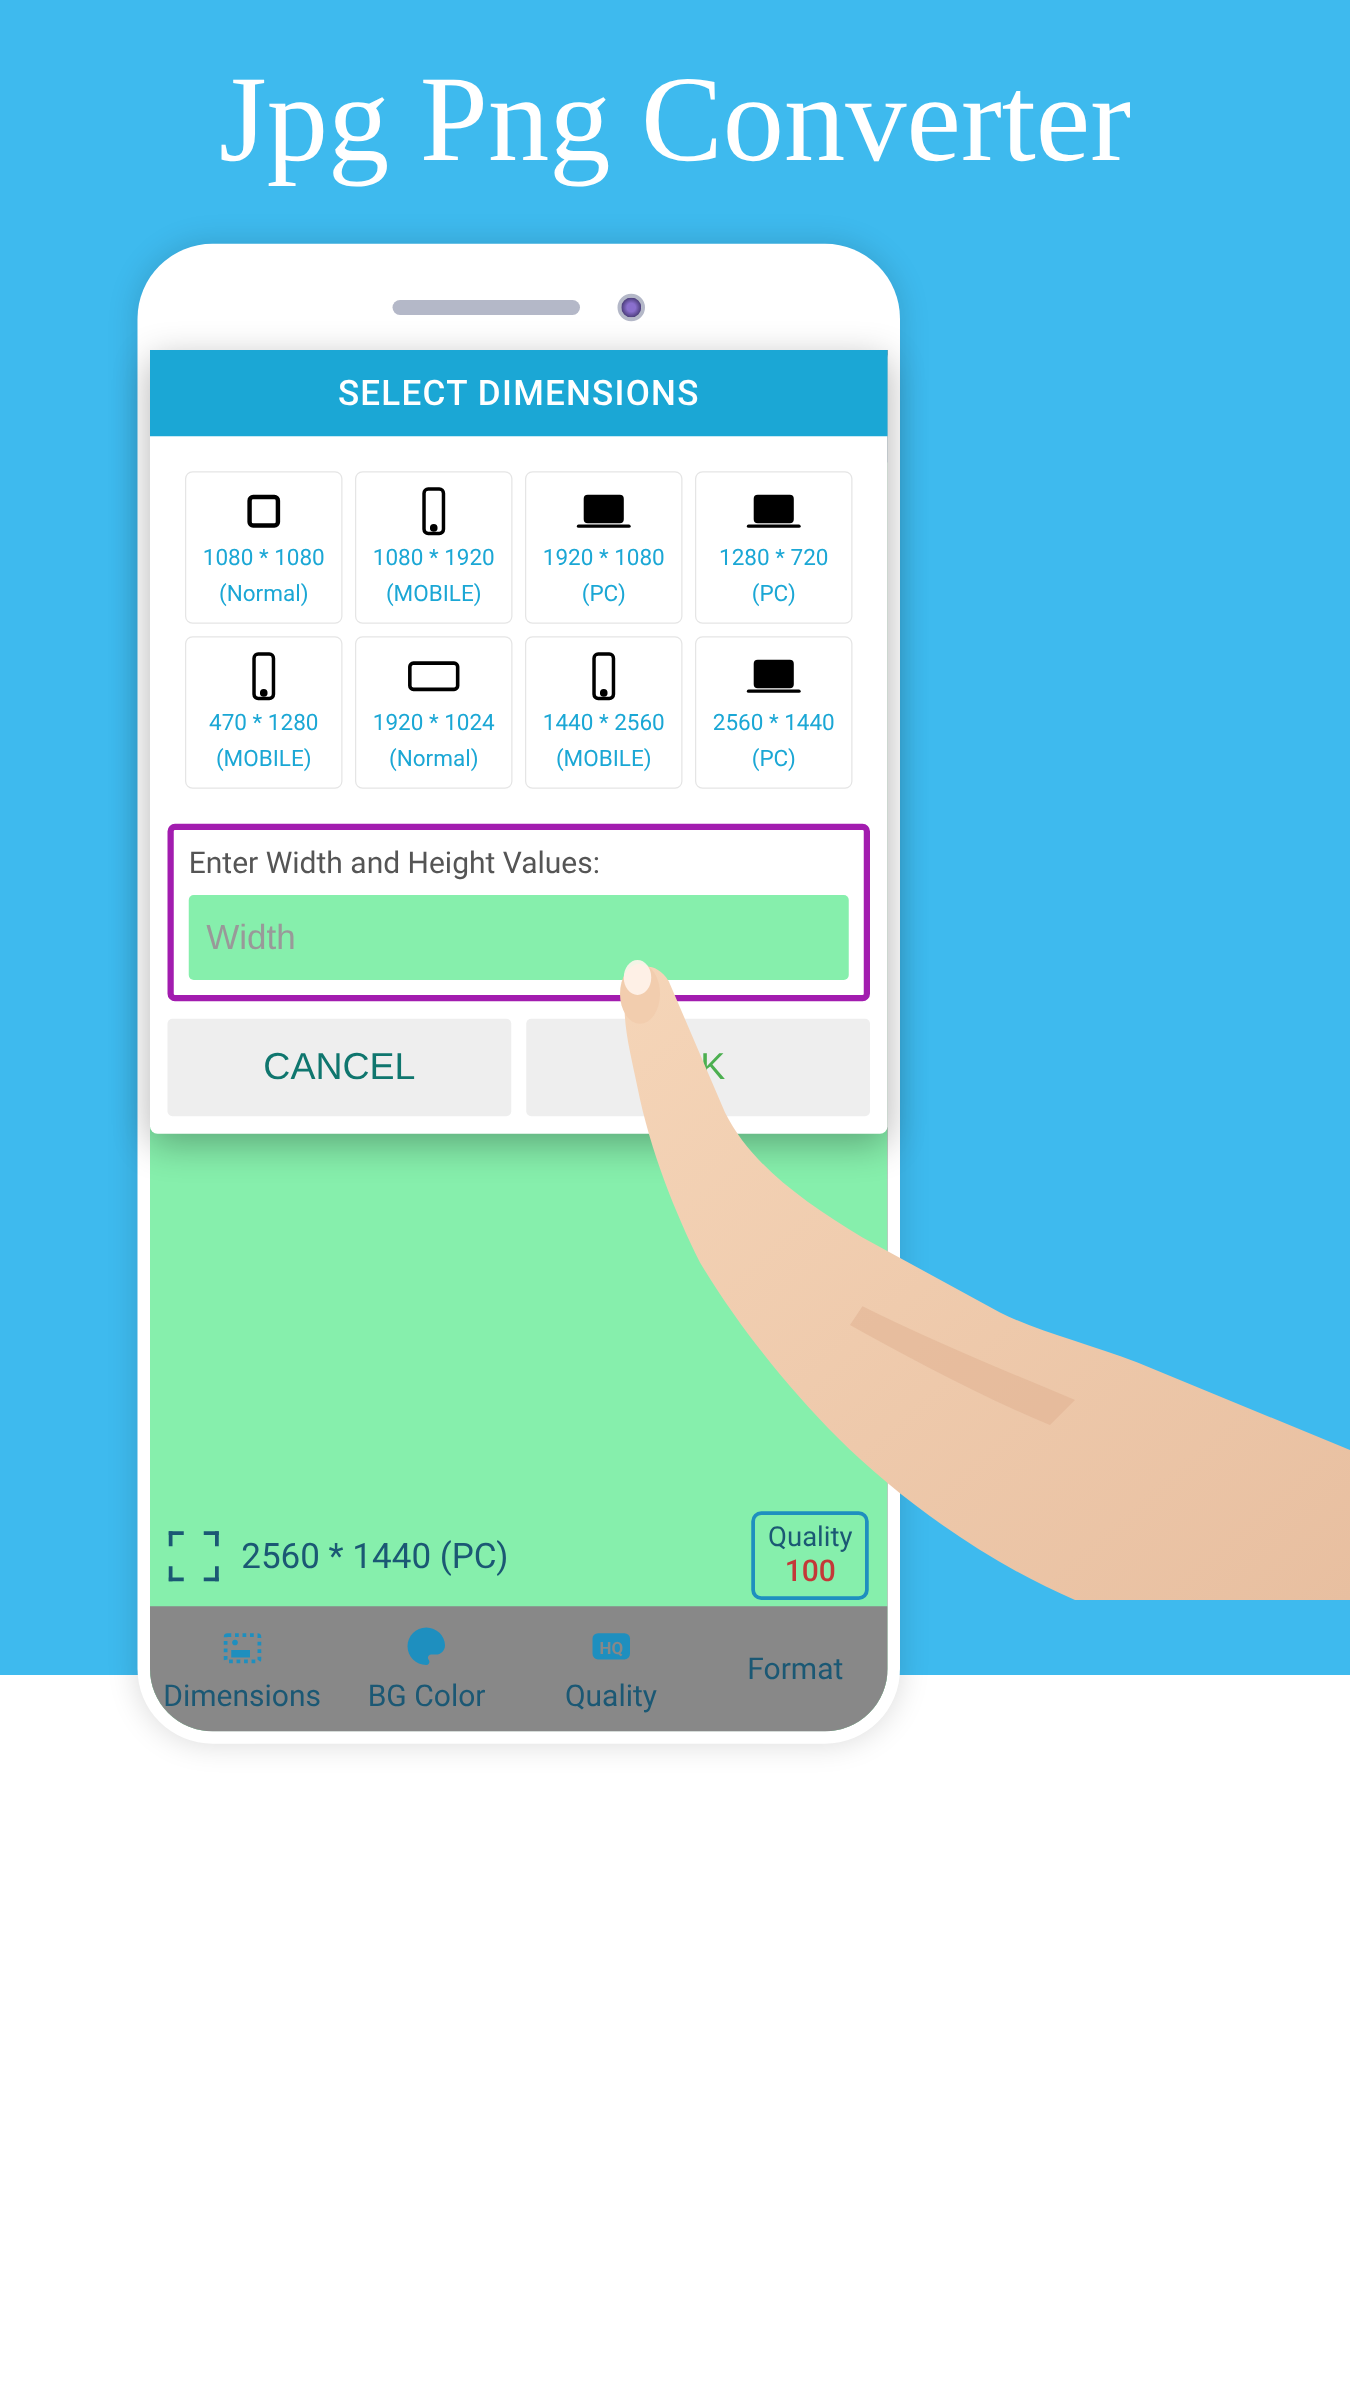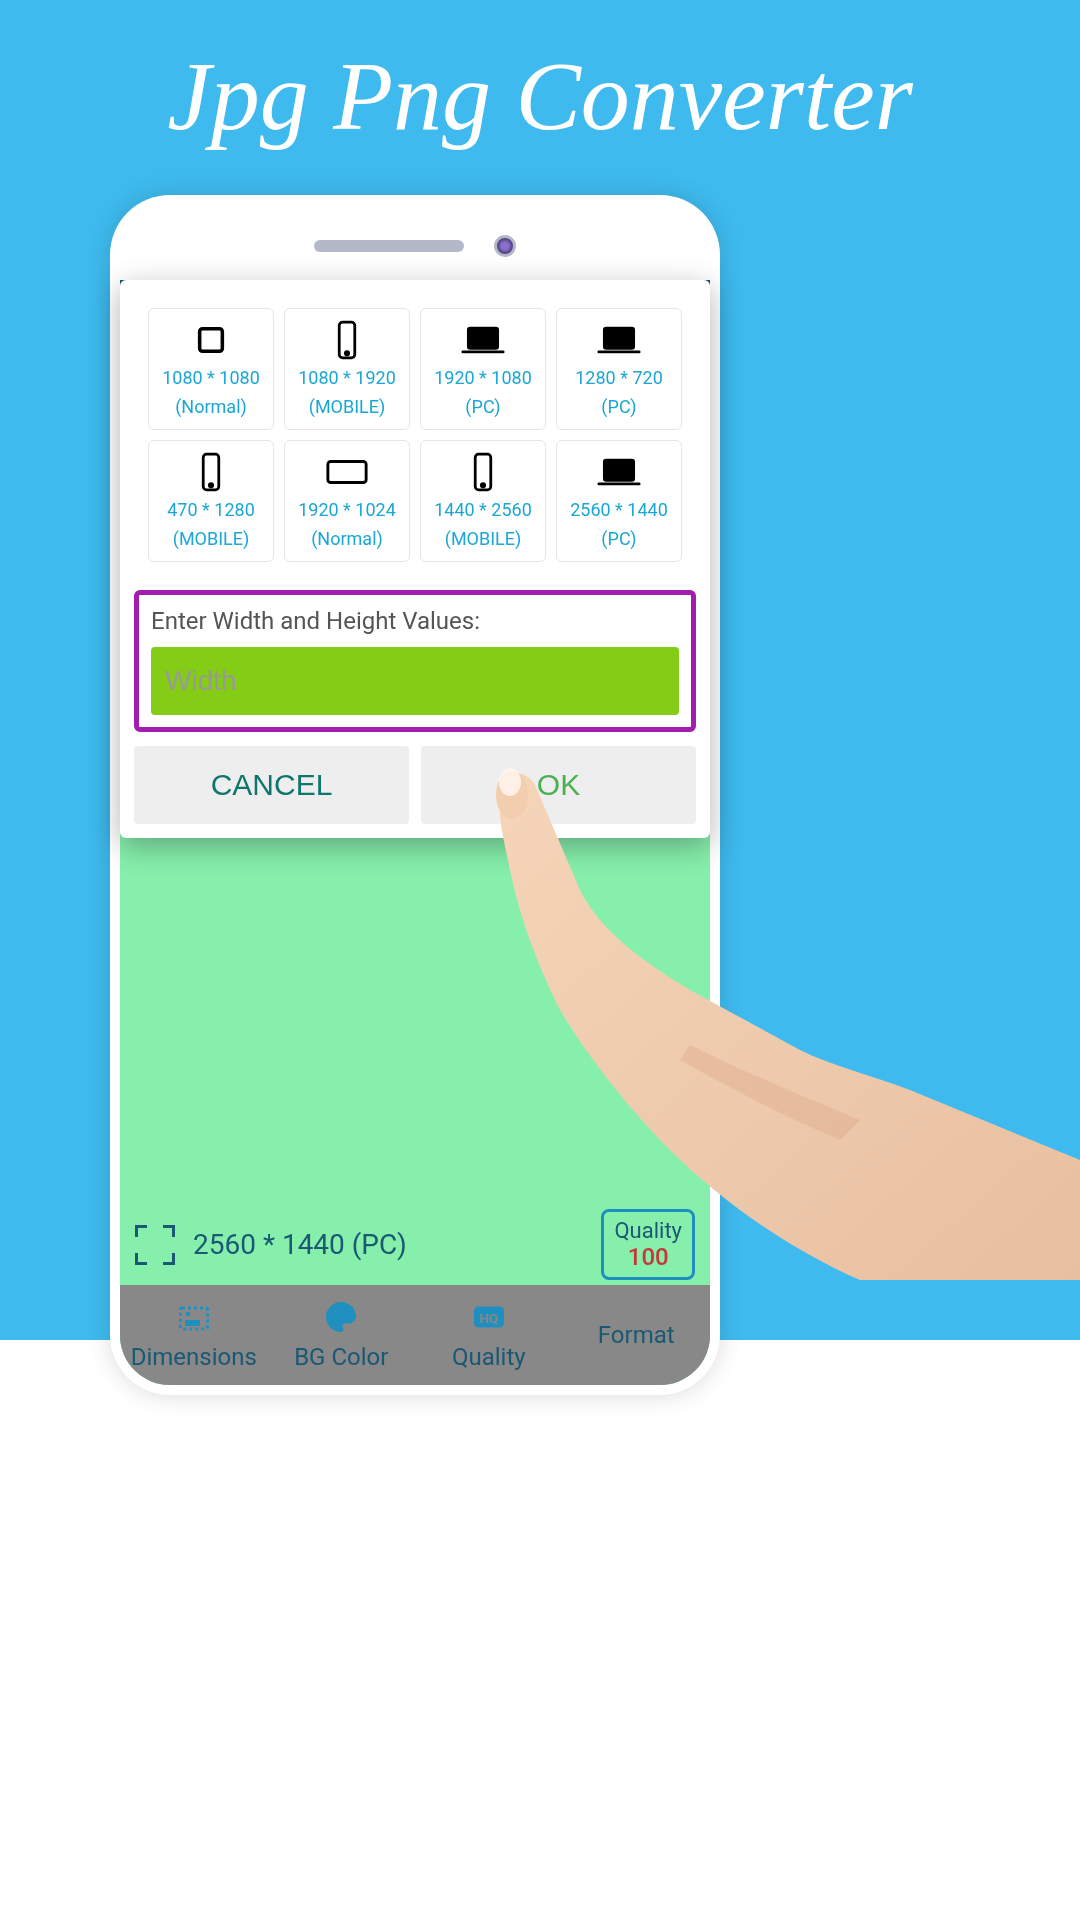--- a/index.html
+++ b/index.html
@@ -11,21 +11,20 @@
   position: relative;
   overflow: hidden;
 }
 .promo-title {
   text-align: center;
   color: #fff;
   font-family: Georgia, "Times New Roman", serif;
   font-size: 98px;
   padding-top: 40px;
   font-weight: 400;
-  font-style: italic;
 }
 .phone-frame {
   position: absolute;
   top: 195px;
   left: 110px;
   width: 610px;
   height: 1200px;
   background: #fff;
   border-radius: 60px;
   box-shadow: 0 0 25px rgba(0,0,0,0.15);
@@ -213,21 +212,21 @@
 }
 .input-row {
   display: flex;
   gap: 18px;
 }
 .dim-input {
   flex: 1;
   padding: 18px 14px;
   font-size: 28px;
   border: none;
-  background: #84cc16;
+  background: #86efac;
   border-radius: 4px;
   color: #333;
 }
 .dim-input::placeholder { color: #999; }
 .btn-row {
   display: flex;
   margin: 0 14px 14px 14px;
   gap: 12px;
 }
 .dlg-btn {
@@ -322,20 +321,21 @@
         </div>
         <div class="nav-item">
           <span>Format</span>
         </div>
       </div>
     </div>
   </div>
 </div>
 
 <div class="overlay">
+  <div class="dialog-header">SELECT DIMENSIONS</div>
 
   <div class="dim-grid">
 
     <div class="dim-card">
       <div class="dim-icon">
           <svg width="34" height="34" viewBox="0 0 24 24" fill="none" stroke="#000" stroke-width="2.5">
             <rect x="4" y="4" width="16" height="16" rx="2"></rect>
           </svg>
         </div>
       <div class="dim-size">1080 * 1080</div>

